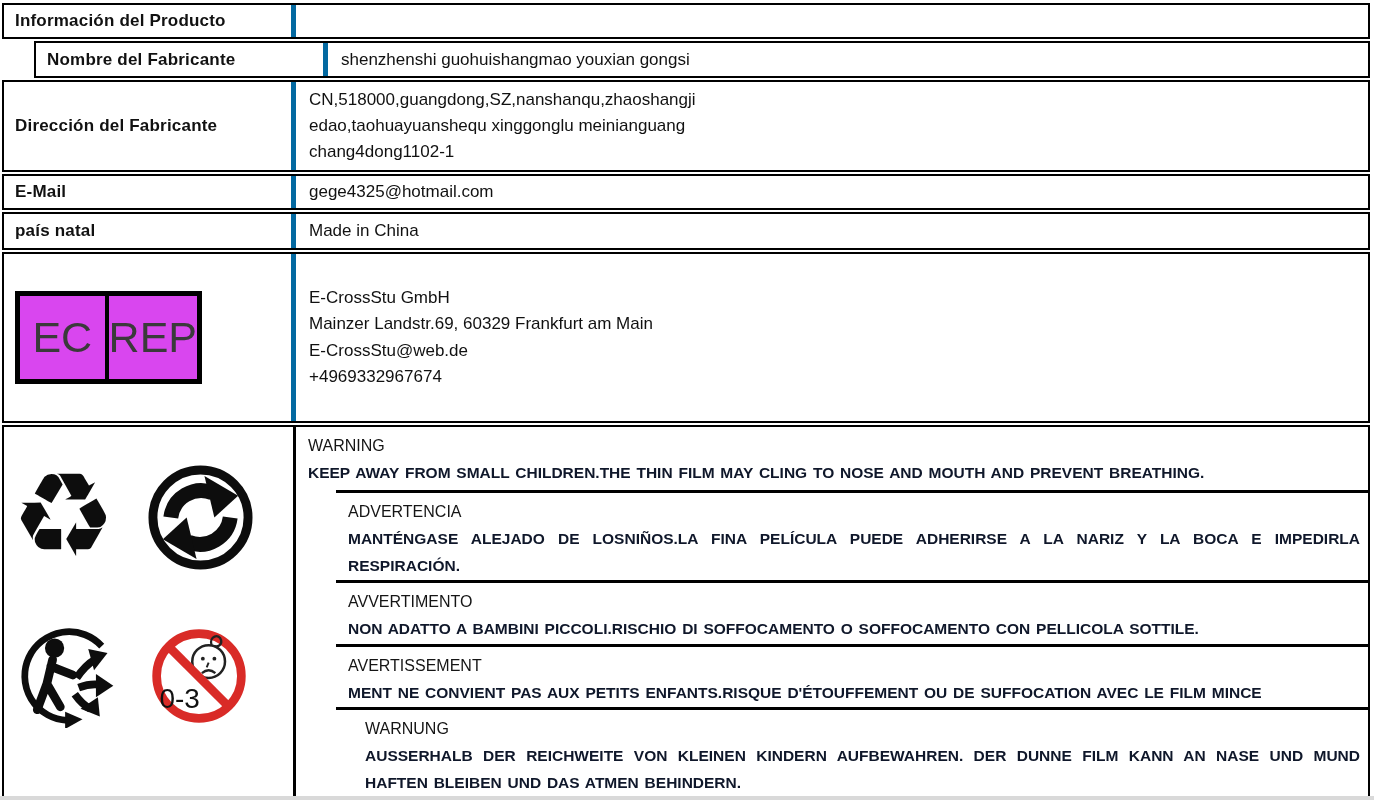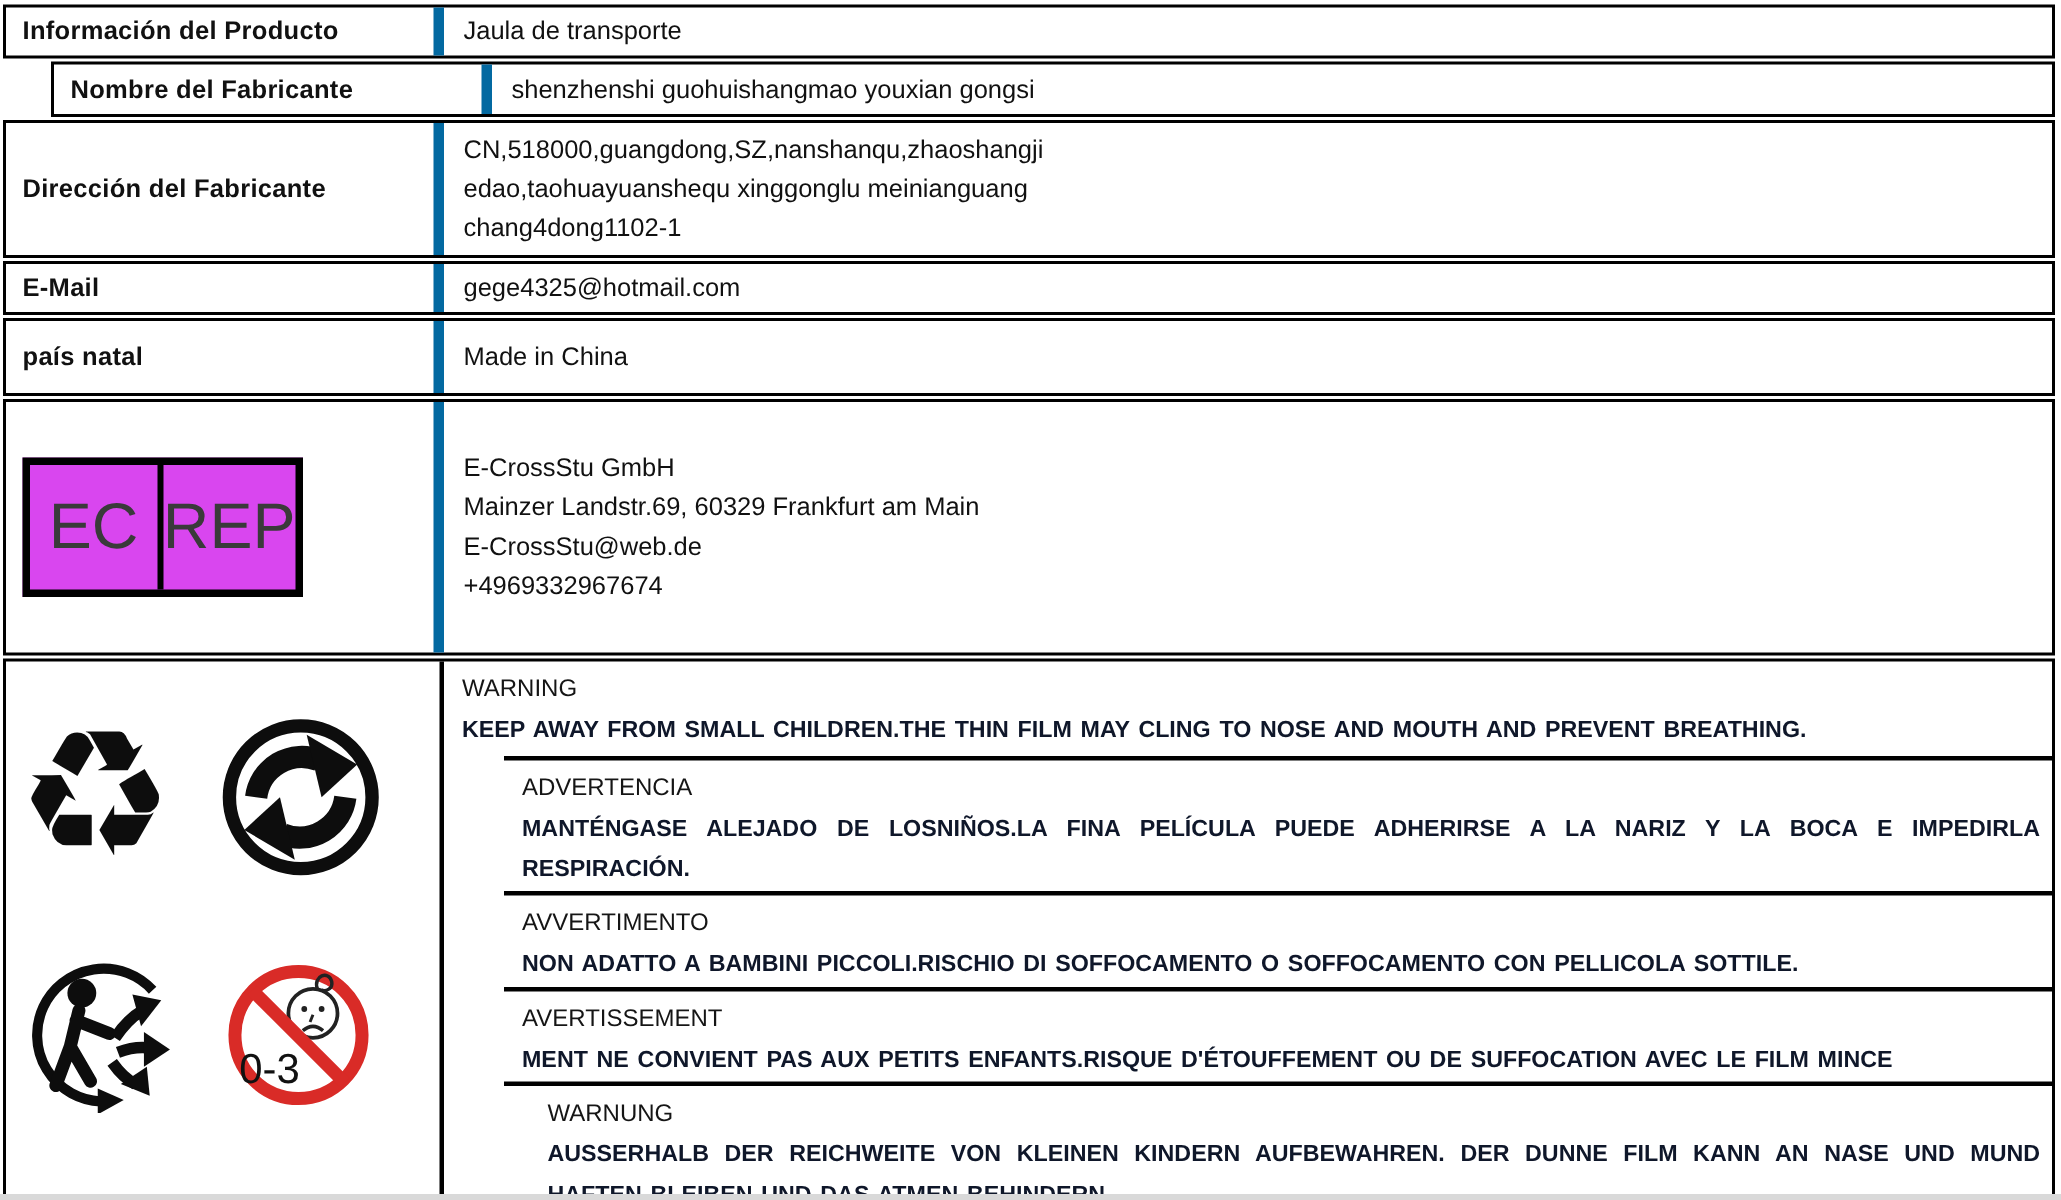--- a/index.html
+++ b/index.html
@@ -16,42 +16,42 @@
   .row {
     display: flex;
     border: 2px solid #000;
     background: #fff;
   }
   .row + .row { margin-top: 2px; }
 
   .cell-label {
     width: 292px;
     flex: 0 0 292px;
-    border-right: 7px solid #0369a1;
+    border-right: 5px solid #0369a1;
     display: flex;
     align-items: center;
     padding-left: 11px;
     font-weight: bold;
     font-size: 17px;
     letter-spacing: 0.2px;
   }
   .cell-value {
     flex: 1;
     display: flex;
     align-items: center;
     padding-left: 13px;
     font-size: 17px;
   }
   .prelines { white-space: pre-line; line-height: 26px; }
 
   .h-r1 { height: 36px; }
   .h-r2 { height: 37px; margin-left: 32px; }
   .h-r3 { height: 92px; }
   .h-r4 { height: 36px; }
-  .h-r5 { height: 52px; }
+  .h-r5 { height: 38px; }
   .h-r6 { height: 171px; }
   .h-r7 { height: 374px; }
 
   
   .ecrep-box {
     width: 187px; height: 93px;
     border: 5px solid #000;
     display: flex;
     margin-left: 11px;
     background: #d946ef;
@@ -120,23 +120,20 @@
 </head>
 <body>
 
 <div class="page">
   <div class="doc-table">
 
     <div class="row h-r1">
       <div class="cell-label">
         <span>Información del Producto</span>
       </div>
-      <div class="cell-value">
-        <span>Jaula de transporte</span>
-      </div>
     </div>
 
     <div class="row h-r2">
       <div class="cell-label">
         <span>Nombre del Fabricante</span>
       </div>
       <div class="cell-value">
         <span>shenzhenshi guohuishangmao youxian gongsi</span>
       </div>
     </div>

